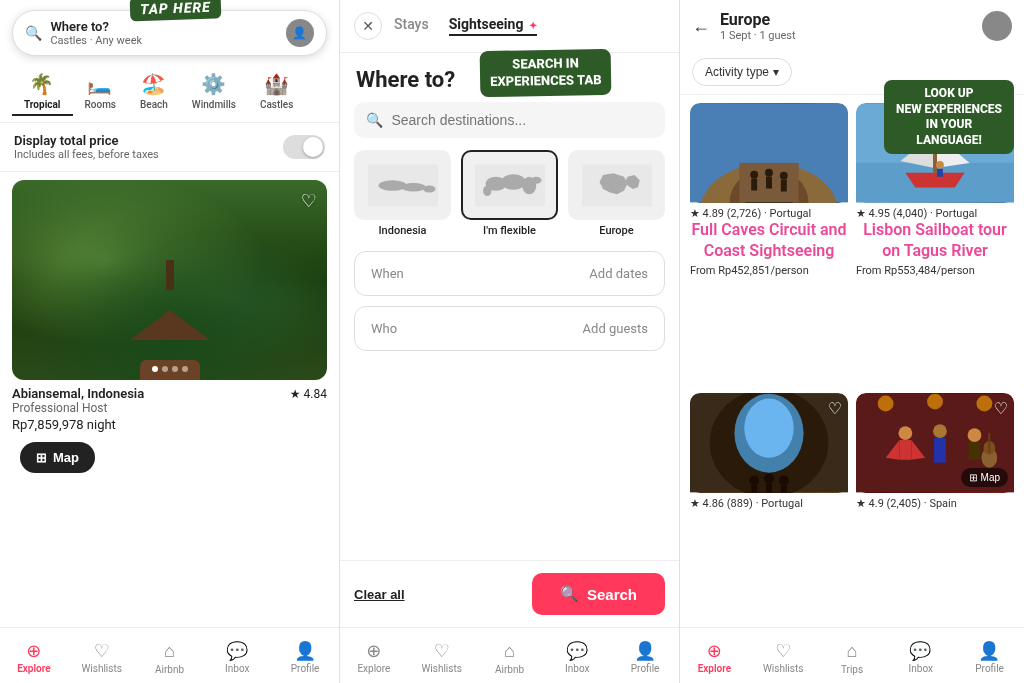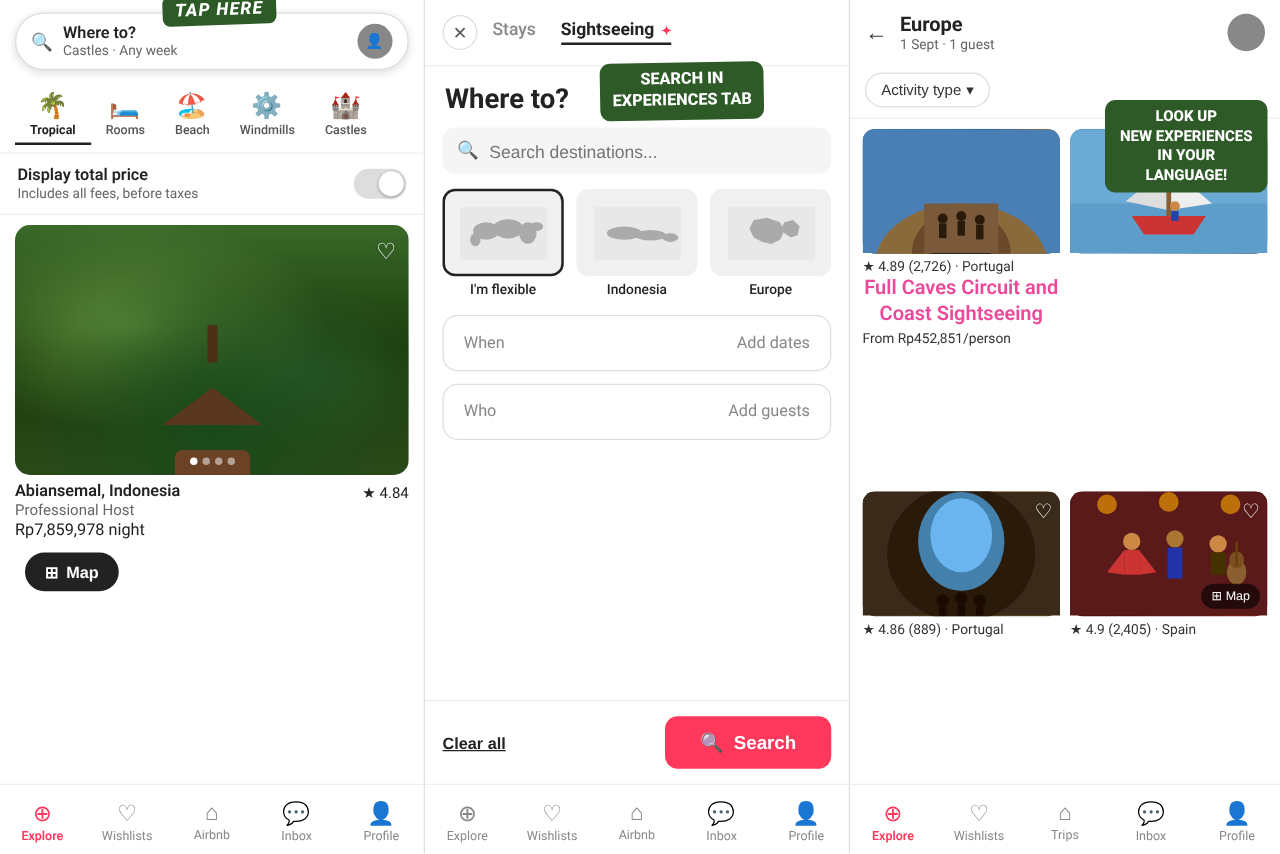--- a/index.html
+++ b/index.html
@@ -659,44 +659,44 @@
   <div class="search-exp-badge">SEARCH IN<br>EXPERIENCES TAB</div>
 
   <div class="where-to-title">Where to?</div>
 
   <div class="dest-search-bar">
     <span class="dest-search-icon">🔍</span>
     <input class="dest-search-input" type="text" placeholder="Search destinations..." value="" style="">
   </div>
 
   <div class="regions-grid">
-    <div class="region-card selected">
-      <div class="region-img-wrap">
-        <svg width="70" height="45" viewBox="0 0 200 120">
-          <rect width="200" height="120" fill="#e8e8e8" rx="4"></rect>
-
-          <ellipse cx="60" cy="55" rx="30" ry="20" fill="#aaa"></ellipse>
-          <ellipse cx="110" cy="50" rx="35" ry="22" fill="#aaa"></ellipse>
-          <ellipse cx="155" cy="60" rx="20" ry="25" fill="#aaa"></ellipse>
-          <ellipse cx="175" cy="45" rx="15" ry="10" fill="#aaa"></ellipse>
-          <ellipse cx="35" cy="75" rx="12" ry="15" fill="#aaa"></ellipse>
-        </svg>
-      </div>
-      <div class="region-label">I'm flexible</div>
-    </div>
     <div class="region-card">
       <div class="region-img-wrap">
         <svg width="70" height="45" viewBox="0 0 200 120">
           <rect width="200" height="120" fill="#e8e8e8" rx="4"></rect>
           <ellipse cx="70" cy="60" rx="40" ry="15" fill="#aaa"></ellipse>
           <ellipse cx="130" cy="65" rx="35" ry="12" fill="#aaa"></ellipse>
           <ellipse cx="175" cy="70" rx="18" ry="10" fill="#aaa"></ellipse>
         </svg>
       </div>
       <div class="region-label">Indonesia</div>
+    </div>
+    <div class="region-card selected">
+      <div class="region-img-wrap">
+        <svg width="70" height="45" viewBox="0 0 200 120">
+          <rect width="200" height="120" fill="#e8e8e8" rx="4"></rect>
+
+          <ellipse cx="60" cy="55" rx="30" ry="20" fill="#aaa"></ellipse>
+          <ellipse cx="110" cy="50" rx="35" ry="22" fill="#aaa"></ellipse>
+          <ellipse cx="155" cy="60" rx="20" ry="25" fill="#aaa"></ellipse>
+          <ellipse cx="175" cy="45" rx="15" ry="10" fill="#aaa"></ellipse>
+          <ellipse cx="35" cy="75" rx="12" ry="15" fill="#aaa"></ellipse>
+        </svg>
+      </div>
+      <div class="region-label">I'm flexible</div>
     </div>
     <div class="region-card">
       <div class="region-img-wrap">
         <svg width="70" height="45" viewBox="0 0 200 120">
           <rect width="200" height="120" fill="#e8e8e8" rx="4"></rect>
           <path d="M60,30 L90,25 L120,35 L130,55 L120,75 L100,85 L80,80 L60,70 L50,50 Z" fill="#aaa"></path>
           <path d="M130,35 L150,30 L165,45 L160,65 L145,70 L130,60 L125,45 Z" fill="#aaa"></path>
         </svg>
       </div>
       <div class="region-label">Europe</div>
@@ -803,20 +803,25 @@
           <rect x="78" y="30" width="4" height="40" fill="#8a6030"></rect>
 
           <path d="M82,32 L115,60 L82,65 Z" fill="#eeeeee"></path>
           <path d="M78,32 L45,58 L78,65 Z" fill="#dddddd"></path>
 
           <circle cx="85" cy="62" r="4" fill="#cc8844"></circle>
           <rect x="82" y="66" width="6" height="8" fill="#2244aa"></rect>
         </svg>
         
         <div style="position:absolute;top:6px;right:6px;background:rgba(0,100,180,0.7);color:#fff;font-size:9px;font-weight:700;padding:2px 5px;border-radius:3px;">CES</div>
+      </div>
+      <div class="exp-info">
+        <div class="exp-rating">★ 4.95 (4,040) · Portugal</div>
+        <div class="exp-name">Lisbon Sailboat tour on Tagus River</div>
+        <div class="exp-price">From Rp553,484/person</div>
       </div>
     </div>
 
     <div class="exp-card">
       <div style="position:relative;">
         <div class="exp-img exp-img-3">
           <svg width="100%" height="100px" viewBox="0 0 160 100">
             <rect width="160" height="100" fill="#3a2a1a"></rect>
             <ellipse cx="80" cy="50" rx="60" ry="55" fill="#2a1a0a"></ellipse>
             <ellipse cx="80" cy="40" rx="35" ry="40" fill="#4a9ad5" opacity="0.8"></ellipse>

